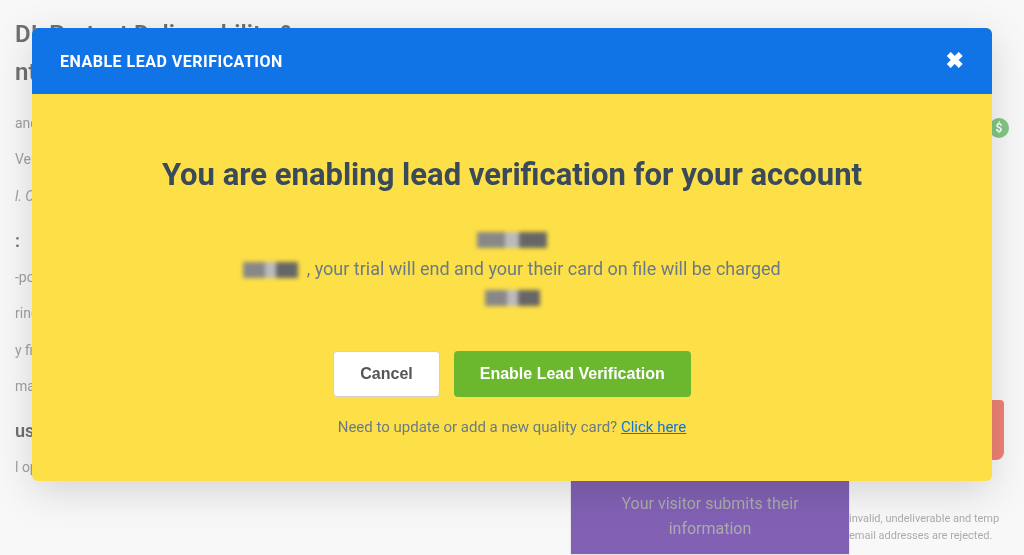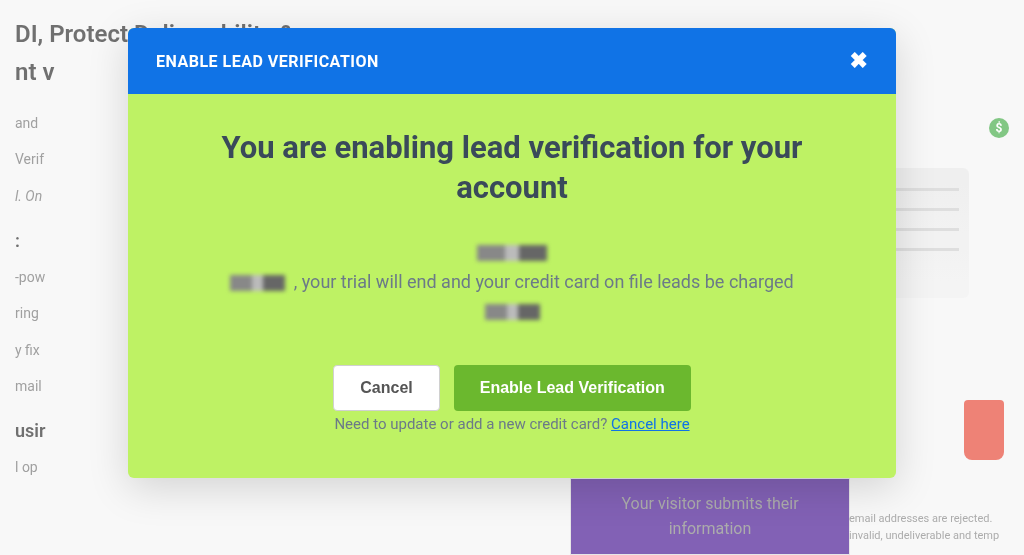--- a/index.html
+++ b/index.html
@@ -117,22 +117,22 @@
       left: 0;
       width: 100%;
       height: 100%;
       background: rgba(255, 255, 255, 0.3);
       display: flex;
       justify-content: center;
       align-items: flex-start;
       padding-top: 28px;
     }
     .modal {
-      width: 768px;
-      background: #bef264;
+      width: 960px;
+      background: #fde047;
       border-radius: 6px;
       box-shadow: 0 10px 40px rgba(0, 0, 0, 0.15);
       overflow: hidden;
     }
     .modal-header {
       background: #1073e6;
       padding: 22px 28px;
       display: flex;
       justify-content: space-between;
       align-items: center;
@@ -144,21 +144,21 @@
       letter-spacing: 0.5px;
     }
     .close-icon {
       color: #ffffff;
       font-size: 22px;
       font-weight: bold;
       cursor: pointer;
       line-height: 1;
     }
     .modal-body {
-      padding: 34px 60px 45px 60px;
+      padding: 61px 60px 45px 60px;
       text-align: center;
     }
     .modal-heading {
       font-size: 31px;
       font-weight: 700;
       color: #3a4a5a;
       margin-bottom: 28px;
       line-height: 1.3;
     }
     .modal-description {
@@ -184,21 +184,21 @@
     }
     .redacted-3 {
       width: 55px;
       display: block;
       margin: 6px auto 0;
     }
     .button-row {
       display: flex;
       justify-content: center;
       gap: 14px;
-      margin-bottom: 4px;
+      margin-bottom: 21px;
     }
     .btn {
       padding: 13px 26px;
       border-radius: 4px;
       font-size: 16px;
       font-weight: 600;
       cursor: pointer;
       border: none;
     }
     .btn-cancel {
@@ -245,41 +245,41 @@
     <div style="text-align:right; margin-top:20px;">
       <span class="bg-dollar-icon">$</span>
     </div>
     <div class="bg-server-stack"></div>
   </div>
 
   <div class="bg-trash"></div>
 
   <div class="bg-bottom-box">Your visitor submits their information</div>
   <div class="bg-bottom-right">
+    <div>invalid, undeliverable and temp</div>
     <div>email addresses are rejected.</div>
-    <div>invalid, undeliverable and temp</div>
   </div>
 </div>
 
 <div class="modal-overlay">
   <div class="modal">
     <div class="modal-header">
       <div class="modal-title">ENABLE LEAD VERIFICATION</div>
       <div class="close-icon">✖</div>
     </div>
     <div class="modal-body">
       <h1 class="modal-heading">You are enabling lead verification for your account</h1>
       <p class="modal-description">
         <span class="redacted redacted-1"></span><br>
         <span class="redacted redacted-2"></span>
-        <span>, your trial will end and your credit card on file leads be charged</span>
+        <span>, your trial will end and your their card on file will be charged</span>
         <span class="redacted redacted-3"></span>
       </p>
       <div class="button-row">
         <button class="btn btn-cancel">Cancel</button>
         <button class="btn btn-primary">Enable Lead Verification</button>
       </div>
       <div class="cc-update">
-        <span>Need to update or add a new credit card? </span><a class="cc-link">Cancel here</a>
+        <span>Need to update or add a new quality card? </span><a class="cc-link">Click here</a>
       </div>
     </div>
   </div>
 </div>
 
 </body></html>

